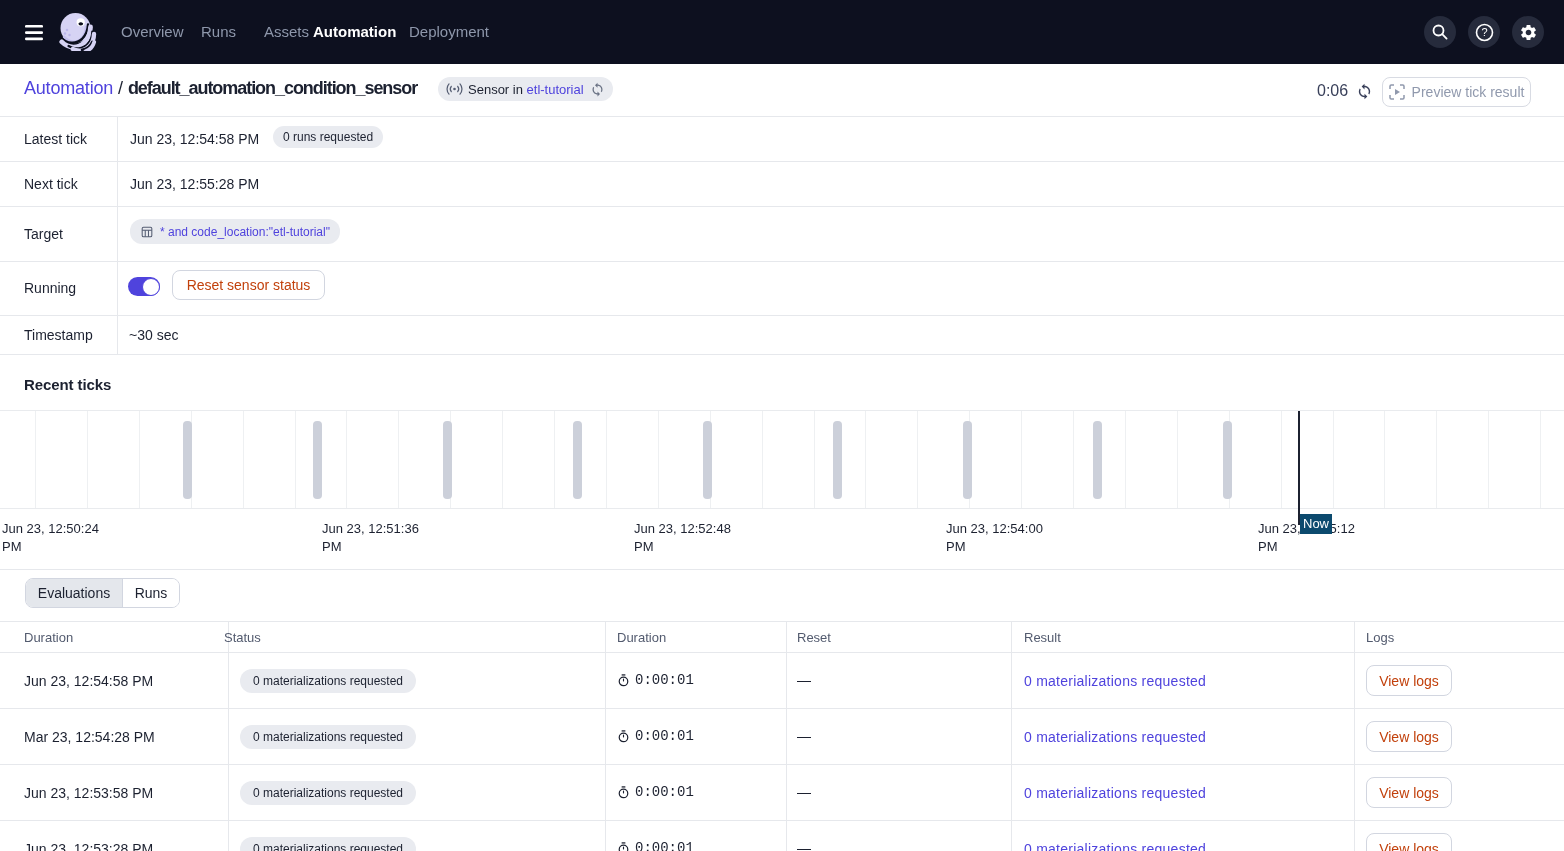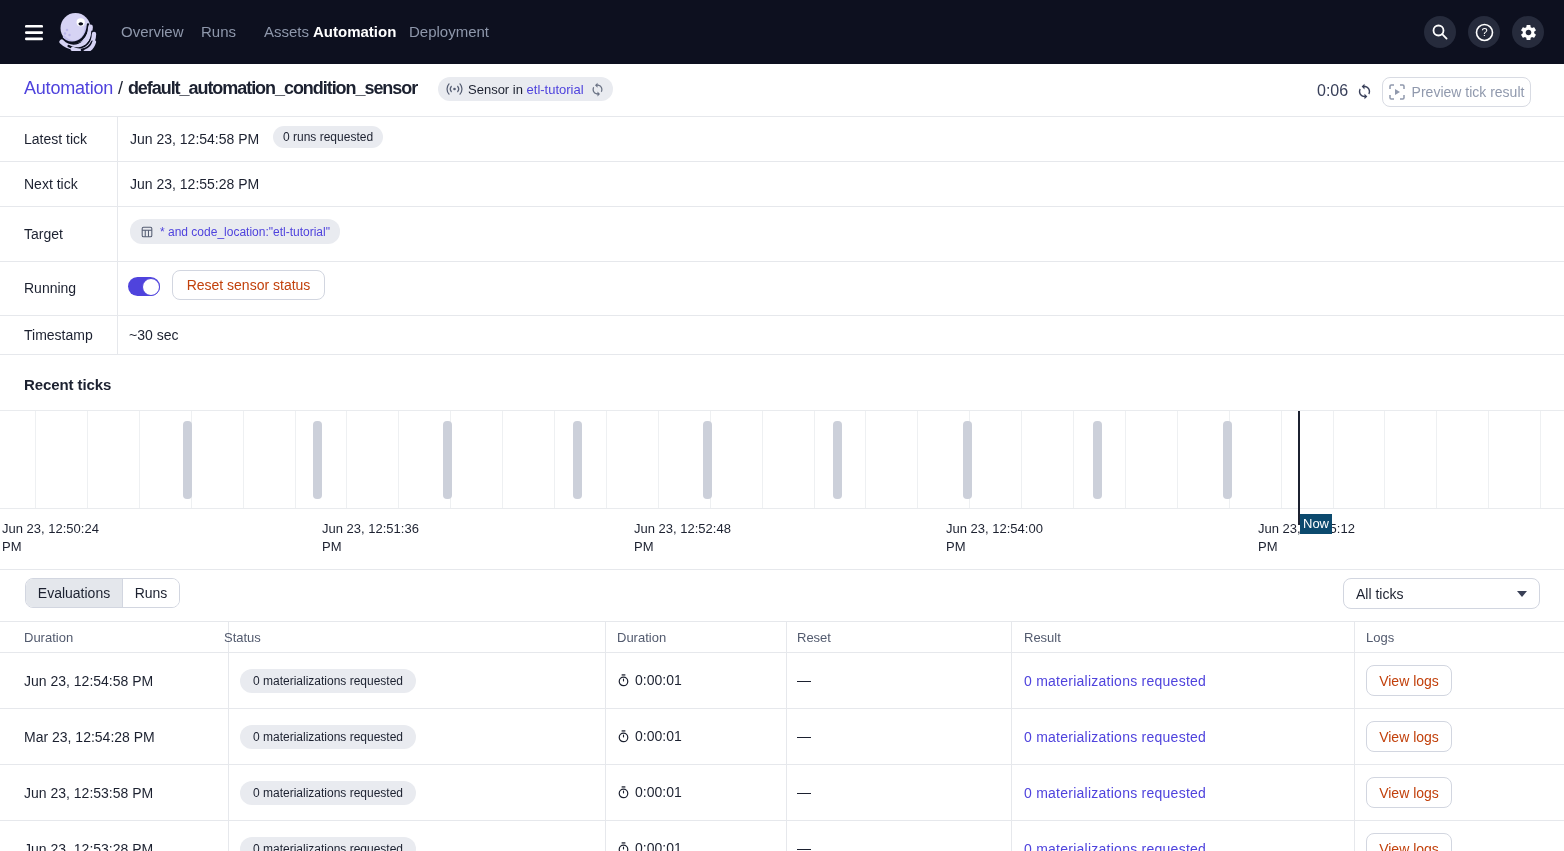--- a/index.html
+++ b/index.html
@@ -29,21 +29,21 @@
   .gridline { position:absolute; top:411px; height:97px; width:1px; background:#f97316; background:#eef0f2; }
   .tick { position:absolute; top:421px; height:78px; width:9px; border-radius:4px; background:#ccd0da; }
   .axislabel { position:absolute; top:520px; font-size:13px; color:#1c2130; line-height:18px; }
 
   
   .th { position:absolute; top:630px; font-size:13px; color:#525a6e; }
   .vline { position:absolute; width:1px; background:#e6e8ec; }
   .rowline { position:absolute; left:0; width:1564px; height:1px; background:#e6e8ec; }
   .ts { position:absolute; left:24px; font-size:14px; color:#1c2130; }
   .statchip { position:absolute; left:240px; width:176px; height:24px; background:#e9ebf0; border-radius:12px; font-size:12px; color:#1c2130; display:flex; align-items:center; justify-content:center; }
-  .dur { position:absolute; left:617px; font-size:14px; color:#1c2130; display:flex; align-items:center; gap:5px; }
+  .dur { position:absolute; left:617px; font-size:14px; color:#1c2130; display:flex; align-items:center; gap:5px;font-family:Liberation Mono, monospace; }
   .dash { position:absolute; left:797px; font-size:14px; color:#1c2130; }
   .reslink { position:absolute; left:1024px; font-size:14px; color:#4f43dd; letter-spacing:0.25px; }
   .viewlogs { position:absolute; left:1366px; width:86px; height:31px; }
 </style>
 </head>
 <body>
 <div id="page">
 
   <div id="nav">
     <svg class="abs" style="left:25px;top:25px" width="18" height="16" viewBox="0 0 18 16">
@@ -216,25 +216,20 @@
       <div class="axislabel" style="left:1258px">Jun 23, 12:55:12<br>PM</div>
     </div>
   <div class="abs" style="left:1298px;top:411px;width:2px;height:114px;background:#1c2130"></div>
   <div class="abs" style="left:1300px;top:514px;background:#0c4a6e;color:#fff;font-size:13px;padding:2px 3px 3px;">Now</div>
 
   <div class="hline" style="top:569px"></div>
   <div class="abs" style="left:25px;top:578px;height:30px;border:1px solid #d2d6e0;border-radius:8px;display:flex;overflow:hidden;">
     <div style="width:97px;display:flex;align-items:center;justify-content:center;background:#e4e7ec;border-right:1px solid #d2d6e0;font-size:14px;">Evaluations</div>
     <div style="width:56px;display:flex;align-items:center;justify-content:center;background:#fff;font-size:14px;">Runs</div>
   </div>
-  <div class="abs" style="left:1343px;top:578px;width:197px;height:31px;border:1px solid #d2d6e0;border-radius:8px;display:flex;align-items:center;font-size:14px;padding:0 12px;">All ticks
-    <svg style="margin-left:auto" width="10" height="6" viewBox="0 0 10 6">
-        <path d="M0 0 h10 l-5 6 z" fill="#394056"></path>
-      </svg>
-  </div>
 
   <div class="rowline" style="top:621px"></div>
   <div class="rowline" style="top:652px"></div>
   <div class="rowline" style="top:708px"></div>
   <div class="rowline" style="top:764px"></div>
   <div class="rowline" style="top:820px"></div>
   <div class="vline" style="left:228px;top:621px;height:230px"></div>
   <div class="vline" style="left:605px;top:621px;height:230px"></div>
   <div class="vline" style="left:786px;top:621px;height:230px"></div>
   <div class="vline" style="left:1011px;top:621px;height:230px"></div>

